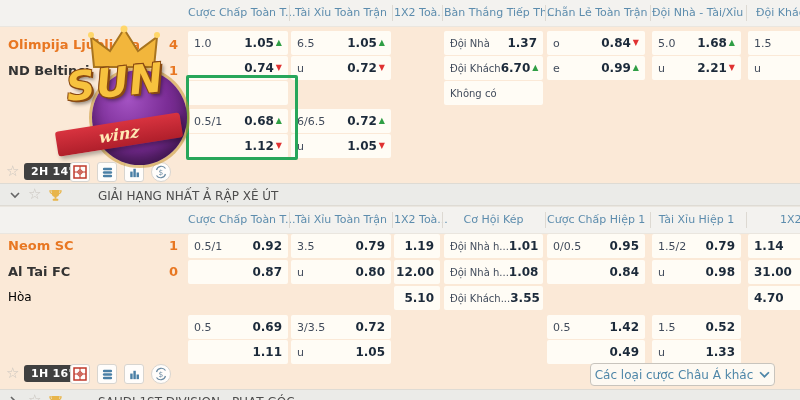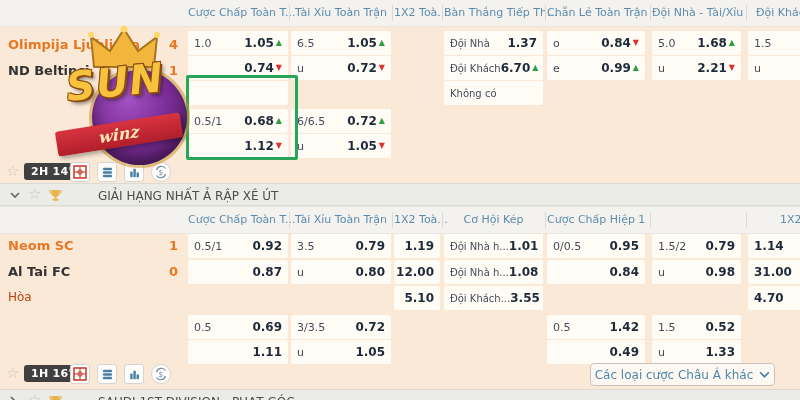--- a/index.html
+++ b/index.html
@@ -23,21 +23,21 @@
   .cell.right{justify-content:flex-end;} .cell.left{justify-content:flex-start;}
   .hdp{font-size:11px;color:#414b5b;}
   .hdp.sm{font-size:10px;}
   .vwrap{display:flex;align-items:center;margin-left:auto;}
   .val{font-size:12px;font-weight:bold;color:#1c2a3a;}
   .arr{font-size:8px;margin-left:2px;line-height:1;}
   .arr.up{color:#2f9e44;} .arr.down{color:#e03131;}
   .tname{position:absolute;left:8px;font-size:13px;font-weight:bold;white-space:nowrap;z-index:2;}
   .tscore{position:absolute;left:156px;width:22px;text-align:right;font-size:13px;font-weight:bold;color:#e87722;z-index:6;}
   .orange{color:#e87722;} .dark{color:#333;}
-  .draw{position:absolute;left:8px;font-size:12px;color:#c2410c;z-index:2;}
+  .draw{position:absolute;left:8px;font-size:12px;color:#000000;z-index:2;}
   .fav{position:absolute;color:#c9c5bf;font-size:15px;line-height:1;cursor:pointer;}
   .badge{position:absolute;background:#404040;color:#fff;font-size:11px;font-weight:bold;
          padding:2px 7px;border-radius:3px;letter-spacing:.3px;white-space:nowrap;}
   .ibox{position:absolute;width:20px;height:20px;background:#fffdfb;border:1px solid #d8d5d0;border-radius:3px;
         display:flex;align-items:center;justify-content:center;box-sizing:border-box;cursor:pointer;}
   .lchev{position:absolute;left:10px;top:8px;cursor:pointer;}
   .lstar{position:absolute;left:28px;top:3px;}
   .ltrophy{position:absolute;left:48px;top:4px;}
   .lname{position:absolute;left:70px;top:5px;font-size:12px;color:#4d4d4d;white-space:nowrap;margin-left:28px;}
   #hlbox{position:absolute;left:186px;top:75px;width:112px;height:85px;border:3px solid #27a65a;
@@ -263,20 +263,21 @@
       </svg>
     <span class="lname">GIẢI HẠNG NHẤT Ả RẬP XÊ ÚT</span>
   </div>
 
   <div class="strip" id="strip2">
     <div class="hcell x1">Cược Chấp Toàn T...</div>
     <div class="hcell x2">Tài Xỉu Toàn Trận</div>
     <div class="hcell x3">1X2 Toà...</div>
     <div class="hcell x4">Cơ Hội Kép</div>
     <div class="hcell x5">Cược Chấp Hiệp 1</div>
+    <div class="hcell x6">Tài Xỉu Hiệp 1</div>
     <div class="hcell x7" style="text-align:left;padding-left:32px">1X2 Hi</div>
     <div class="vsep" style="left:289px"></div>
     <div class="vsep" style="left:392px"></div>
     <div class="vsep" style="left:442px"></div>
     <div class="vsep" style="left:545px"></div>
     <div class="vsep" style="left:650px"></div>
     <div class="vsep" style="left:746px"></div>
   </div>
 
   <div class="tname orange" style="top:238px">Neom SC</div>

